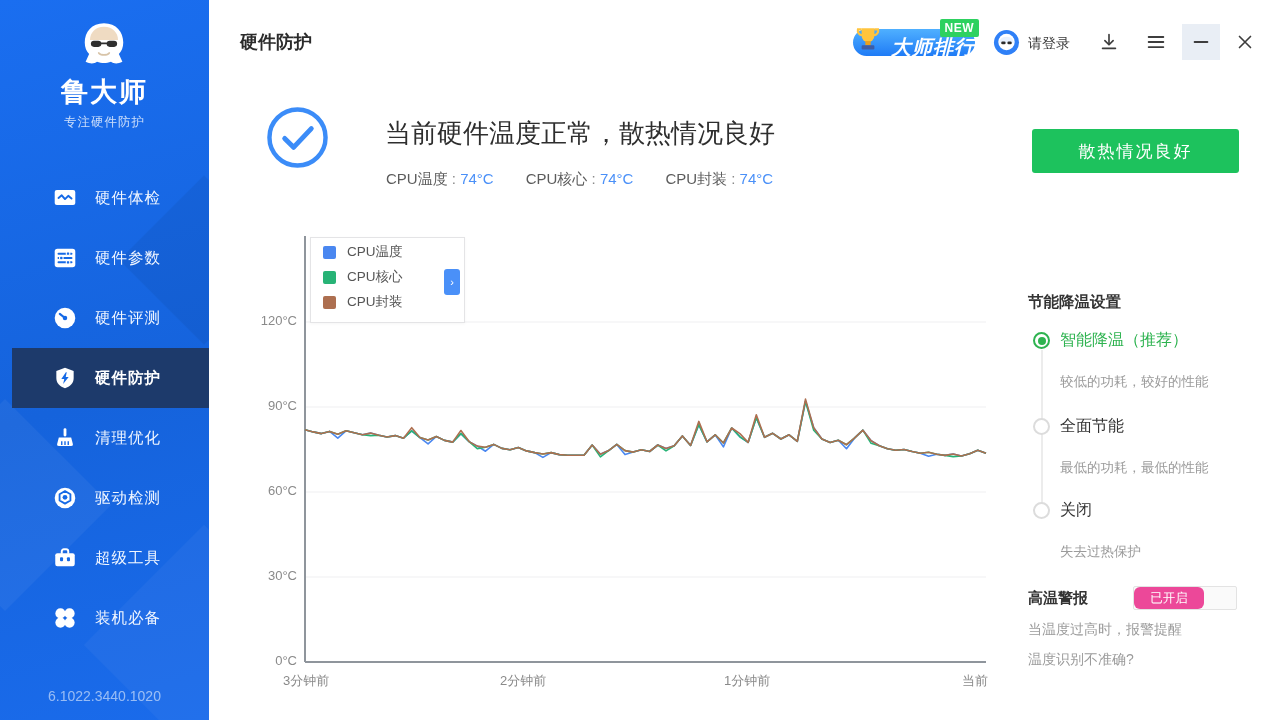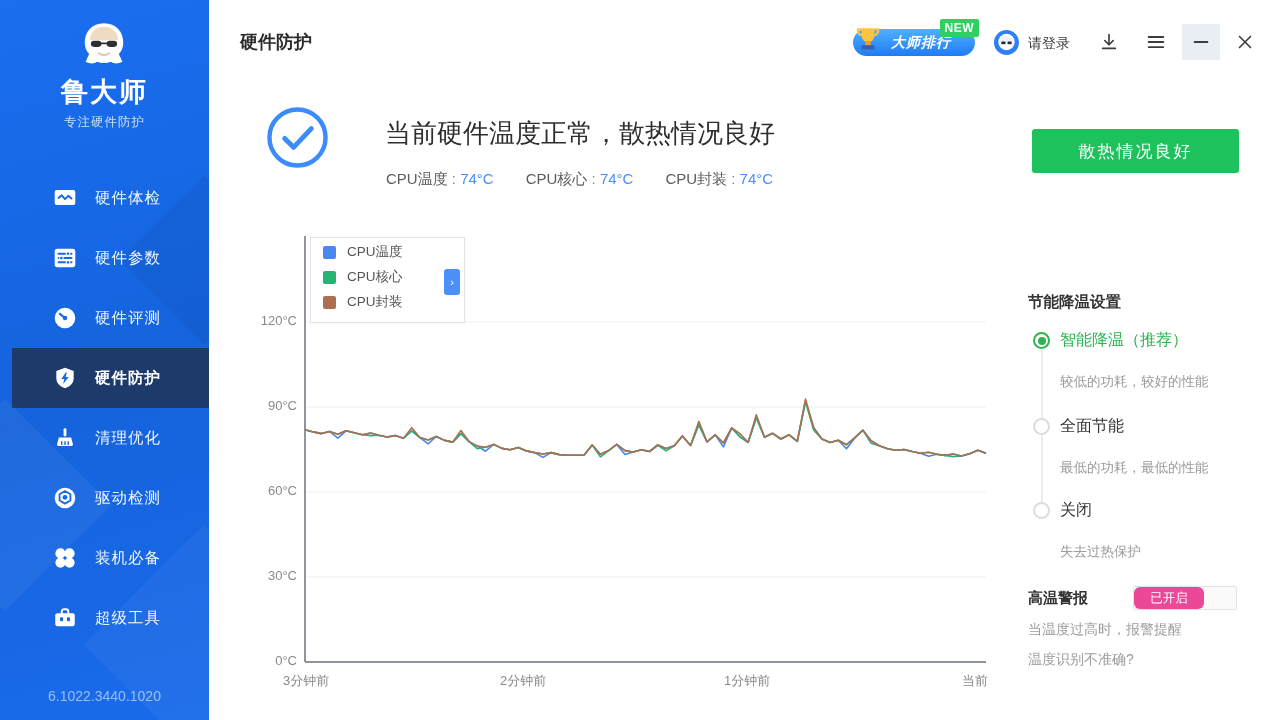--- a/index.html
+++ b/index.html
@@ -27,21 +27,21 @@
   .nav-lb { color:#f0f6ff; font-size:15.5px; letter-spacing:1px; }
   .nav-item.active .nav-lb { color:#fff; font-weight:700; }
   .version { position:absolute; bottom:16px; width:209px; text-align:center;
     color:rgba(255,255,255,.55); font-size:14px; }
 
   
   .page-title { position:absolute; left:240px; top:30px; font-size:18px; font-weight:700; color:#2b2b2b; }
   .rank-badge { position:absolute; left:853px; top:29px; width:122px; height:27px; border-radius:14px;
     background:linear-gradient(180deg,#4fb0ff,#1f7bf6); cursor:pointer; }
   .rank-badge .trophy { position:absolute; left:-2px; top:-6px; width:34px; height:34px; }
-  .rank-badge .rank-lb { position:absolute; left:38px; top:5px; color:#fff; font-size:14px;
+  .rank-badge .rank-lb { position:absolute; left:38px; top:5px; color:#fff; font-size:20px;
     font-weight:700; font-style:italic; letter-spacing:1px;font-family:Liberation Serif, serif; }
   .new-tag { position:absolute; right:-4px; top:-10px; background:#2ed160; color:#fff;
     font-size:12px; font-weight:700; padding:2px 5px; border-radius:2px; letter-spacing:.5px; }
   .avatar { position:absolute; left:993px; top:29px; width:27px; height:27px; cursor:pointer; }
   .login { position:absolute; left:1028px; top:35px; font-size:14px; color:#3a3a3a; cursor:pointer; }
   .win-ic { position:absolute; top:31px; width:22px; height:22px; cursor:pointer; }
   .win-ic svg { width:22px; height:22px; display:block; }
   .ic-download { left:1098px; }
   .ic-menu { left:1145px; }
   .min-btn { position:absolute; left:1182px; top:24px; width:38px; height:36px; background:#e9eef5;
@@ -184,39 +184,39 @@
             <svg viewBox="0 0 24 24">
               <circle cx="12" cy="12" r="9.5" fill="#fff"></circle>
               <path d="M12 5.6 l5 2.9 v5.8 L12 17.2 l-5 -2.9 V8.5 Z" fill="none" stroke="#1569e6" stroke-width="1.7" stroke-linejoin="round"></path>
               <circle cx="12" cy="11.4" r="2.2" fill="#1569e6"></circle>
             </svg>
           </span>
           <span class="nav-lb">驱动检测</span>
         </div>
         <div class="nav-item">
           <span class="nav-ic">
+            <svg viewBox="0 0 24 24">
+              <path d="M9 8 V6 a2 2 0 0 1 2 -2 h2 a2 2 0 0 1 2 2 v2" fill="none" stroke="#fff" stroke-width="1.8"></path>
+              <rect x="3" y="7.5" width="18" height="12" rx="2" fill="#fff"></rect>
+              <rect x="7.4" y="11.3" width="2.8" height="3.6" rx="0.9" fill="#1569e6"></rect>
+              <rect x="13.8" y="11.3" width="2.8" height="3.6" rx="0.9" fill="#1569e6"></rect>
+            </svg>
+          </span>
+          <span class="nav-lb">超级工具</span>
+        </div>
+        <div class="nav-item">
+          <span class="nav-ic">
             <svg viewBox="0 0 24 24" fill="#fff">
               <circle cx="7.8" cy="7.8" r="4.7"></circle>
               <circle cx="16.2" cy="7.8" r="4.7"></circle>
               <circle cx="7.8" cy="16.2" r="4.7"></circle>
               <circle cx="16.2" cy="16.2" r="4.7"></circle>
             </svg>
           </span>
           <span class="nav-lb">装机必备</span>
-        </div>
-        <div class="nav-item">
-          <span class="nav-ic">
-            <svg viewBox="0 0 24 24">
-              <path d="M9 8 V6 a2 2 0 0 1 2 -2 h2 a2 2 0 0 1 2 2 v2" fill="none" stroke="#fff" stroke-width="1.8"></path>
-              <rect x="3" y="7.5" width="18" height="12" rx="2" fill="#fff"></rect>
-              <rect x="7.4" y="11.3" width="2.8" height="3.6" rx="0.9" fill="#1569e6"></rect>
-              <rect x="13.8" y="11.3" width="2.8" height="3.6" rx="0.9" fill="#1569e6"></rect>
-            </svg>
-          </span>
-          <span class="nav-lb">超级工具</span>
         </div>
       </div>
     <div class="version">6.1022.3440.1020</div>
   </div>
 
   <div class="page-title">硬件防护</div>
   <div class="rank-badge">
     <span class="trophy">
       <svg viewBox="0 0 32 32">
         <path d="M10 5 h12 v7 a6 6 0 0 1 -12 0 Z" fill="#ffc43d"></path>

